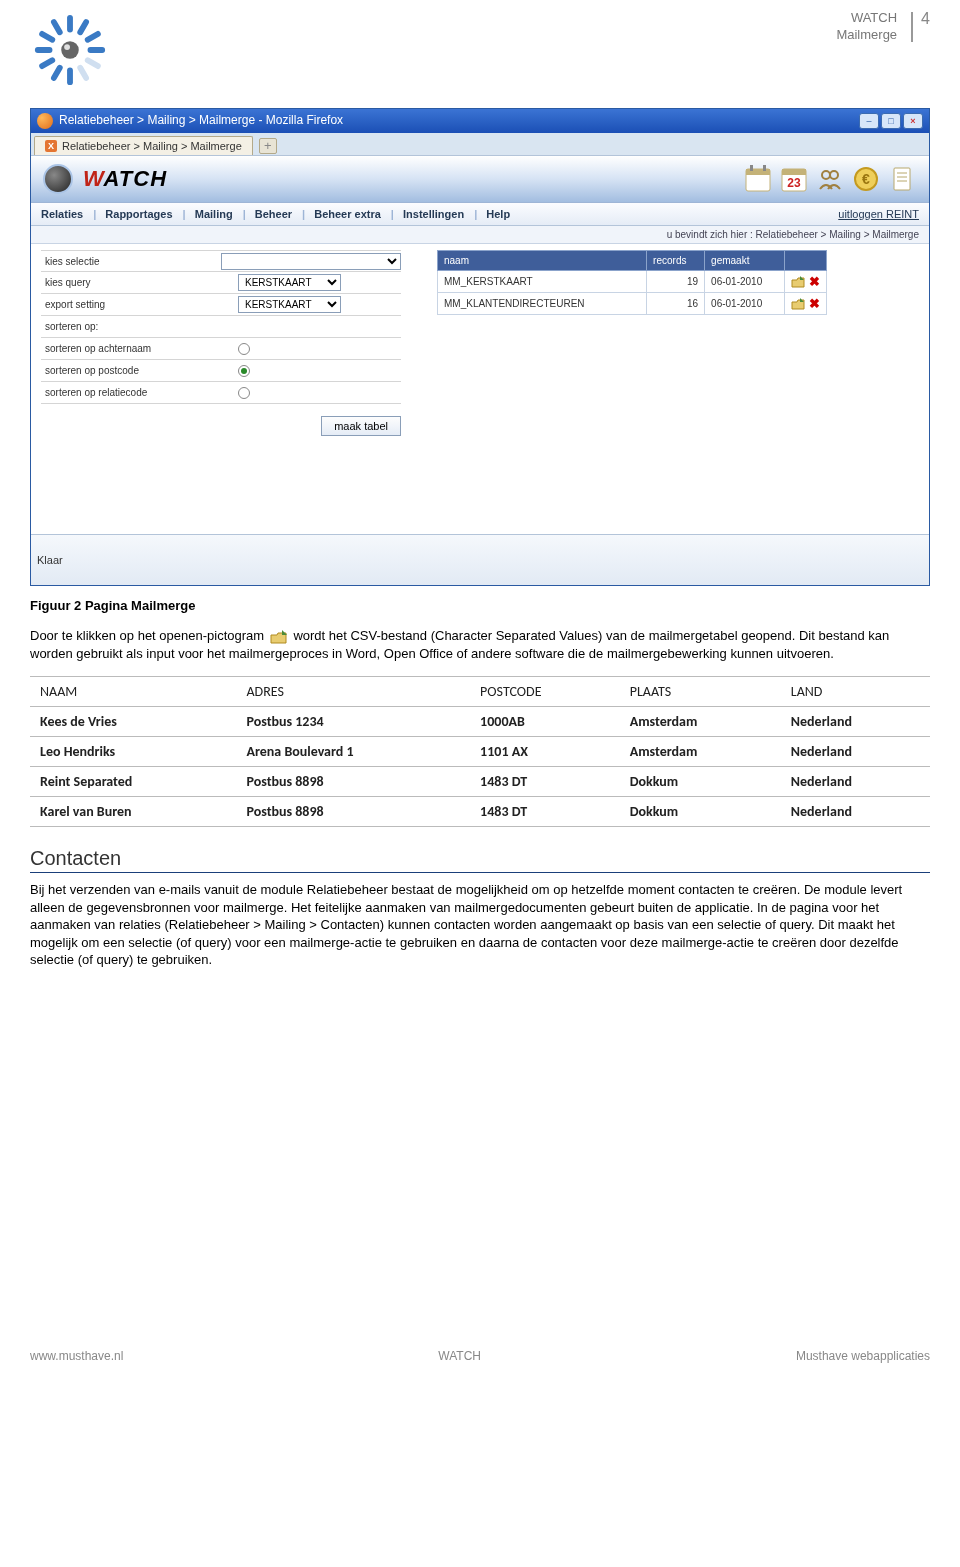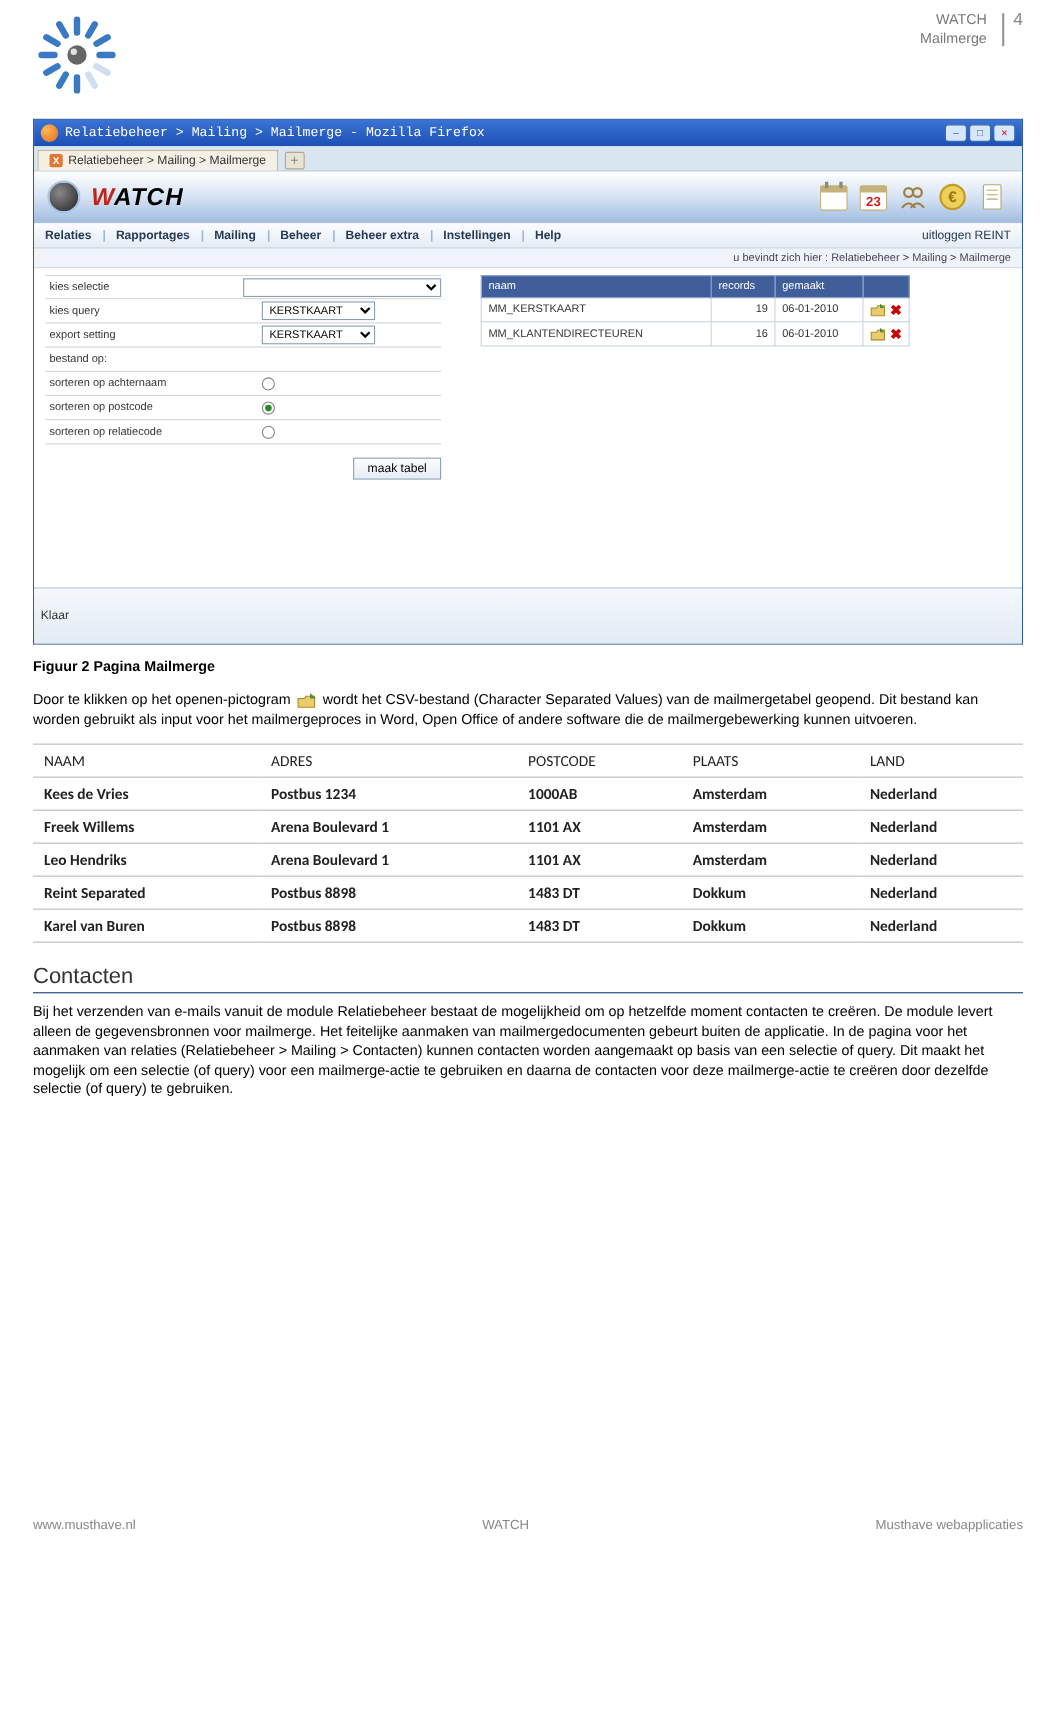--- a/index.html
+++ b/index.html
@@ -6,41 +6,41 @@
   body { font-family: Verdana, Arial, sans-serif; font-size: 12px; background: #fff; color: #000; width: 960px; margin: 0 auto; padding: 10px 30px 20px 30px; }
   .page-header { display: flex; justify-content: space-between; align-items: flex-start; margin-bottom: 18px; }
   .logo { width: 80px; height: 80px; display: flex; align-items: center; justify-content: center; position: relative; }
   .logo svg { width: 78px; height: 78px; }
   .hdr-right { display: flex; align-items: flex-start; }
   .hdr-text { text-align: right; color: #777; font-size: 13px; line-height: 1.3; padding-right: 8px; }
   .hdr-sep { width: 2px; background: #999; align-self: stretch; margin: 2px 6px; }
   .hdr-pagenum { color: #888; font-size: 16px; padding-left: 2px; }
   .screenshot { border: 1px solid #2a5aa2; width: 100%; margin-bottom: 12px; }
   .titlebar { background: linear-gradient(#3b74d4, #1b4fb5); color: #fff; font-size: 12px; padding: 4px 6px; display: flex; align-items: center; justify-content: space-between; }
-  .titlebar-left { display: flex; align-items: center; gap: 6px; font-family: Liberation Mono, monospace; }
+  .titlebar-left { display: flex; gap: 6px; }
   .ff-icon { width: 16px; height: 16px; background: radial-gradient(circle at 30% 30%, #ffb85a, #e06c1a); border-radius: 50%; display: inline-block; }
   .winbtns { display: flex; gap: 2px; }
   .winbtn { width: 20px; height: 16px; background: #d7e6f9; border: 1px solid #3b6bb0; border-radius: 3px; font-size: 9px; display: flex; align-items: center; justify-content: center; color: #2a5aa2; }
   .winbtn.close { color: #c33; font-weight: bold; }
   .tabbar { background: #d9e5f1; border-bottom: 1px solid #b3c4d9; display: flex; align-items: center; padding: 3px 3px 0 3px; }
   .tab { background: #f4f0e5; border: 1px solid #b3a98a; border-bottom: none; padding: 3px 10px; display: flex; align-items: center; gap: 5px; font-size: 11px; color: #333; border-radius: 2px 2px 0 0; }
   .tab .xx { width: 12px; height: 12px; background: #e47532; border-radius: 2px; display: flex; align-items: center; justify-content: center; color: #fff; font-size: 9px; font-weight: bold; }
   .tab-plus { margin-left: 6px; width: 18px; height: 16px; border: 1px solid #b3a98a; background: #e8e4d5; color: #888; font-size: 13px; display: flex; align-items: center; justify-content: center; border-radius: 2px; }
   .appheader { background: linear-gradient(#ffffff, #d6e3f4, #a2bde0); padding: 8px 12px; display: flex; align-items: center; justify-content: space-between; border-bottom: 1px solid #9eb5d6; }
   .brand { display: flex; align-items: center; gap: 10px; }
   .brand-icon { width: 30px; height: 30px; background: radial-gradient(circle at 35% 35%, #888, #222); border-radius: 50%; border: 2px solid #aac4e6; }
   .brand-text { font-weight: bold; font-style: italic; font-size: 22px; letter-spacing: 1px; }
   .brand-text .red { color: #c02418; }
   .app-icons { display: flex; gap: 6px; }
   .app-ico { width: 30px; height: 30px; display: flex; align-items: center; justify-content: center; }
   .app-ico svg { width: 28px; height: 28px; }
   .menubar { background: linear-gradient(#fbfcff, #e5ecf6); border-bottom: 1px solid #b3c4d9; padding: 5px 10px; display: flex; justify-content: space-between; font-size: 11px; color: #253a55; }
   .menubar-left span { margin-right: 4px; font-weight: bold; }
   .menubar-left .sep { color: #9eb5d6; margin: 0 6px; }
-  .menubar-right { color: #253a55; }
+  .menubar-right { color: #253a55; text-decoration: underline; }
   .breadcrumb { background: #f0f4fa; text-align: right; font-size: 10px; color: #445; padding: 3px 10px; border-bottom: 1px solid #c8d4e4; }
   .workarea { background: #ffffff; min-height: 290px; padding: 6px 10px 10px 10px; display: flex; gap: 16px; }
   .panel-left { width: 360px; }
   .panel-right { width: 390px; margin-left: 20px; }
   .field-row { display: flex; align-items: center; height: 22px; border-bottom: 1px solid #d5d5d5; gap: 47px; }
   .field-row.first { border-top: 1px solid #d5d5d5; }
   .field-label { width: 150px; font-size: 10px; padding-left: 4px; color: #333; }
   .field-ctrl { flex: 1; display: flex; align-items: center; }
   .sel { border: 1px solid #8a9eb8; font-size: 10px; padding: 1px 2px; background: #fff; }
   .sel.wide { width: 180px; }
@@ -191,21 +191,21 @@
             <select class="sel narrow"><option>KERSTKAART</option></select>
           </div>
       </div>
       <div class="field-row">
         <div class="field-label">export setting</div>
         <div class="field-ctrl">
             <select class="sel narrow"><option>KERSTKAART</option></select>
           </div>
       </div>
       <div class="field-row">
-        <div class="field-label">bestand op:</div>
+        <div class="field-label">sorteren op:</div>
         <div class="field-ctrl"></div>
       </div>
       <div class="field-row">
         <div class="field-label">sorteren op achternaam</div>
         <div class="field-ctrl">
             <span class="radio"></span>
           </div>
       </div>
       <div class="field-row">
         <div class="field-label">sorteren op postcode</div>
@@ -295,27 +295,20 @@
     </thead>
   <tbody id="csv-body">
       <tr>
         <td>Kees de Vries</td>
         <td>Postbus 1234</td>
         <td>1000AB</td>
         <td>Amsterdam</td>
         <td>Nederland</td>
       </tr>
       <tr>
-        <td>Freek Willems</td>
-        <td>Arena Boulevard 1</td>
-        <td>1101 AX</td>
-        <td>Amsterdam</td>
-        <td>Nederland</td>
-      </tr>
-      <tr>
         <td>Leo Hendriks</td>
         <td>Arena Boulevard 1</td>
         <td>1101 AX</td>
         <td>Amsterdam</td>
         <td>Nederland</td>
       </tr>
       <tr>
         <td>Reint Separated</td>
         <td>Postbus 8898</td>
         <td>1483 DT</td>

